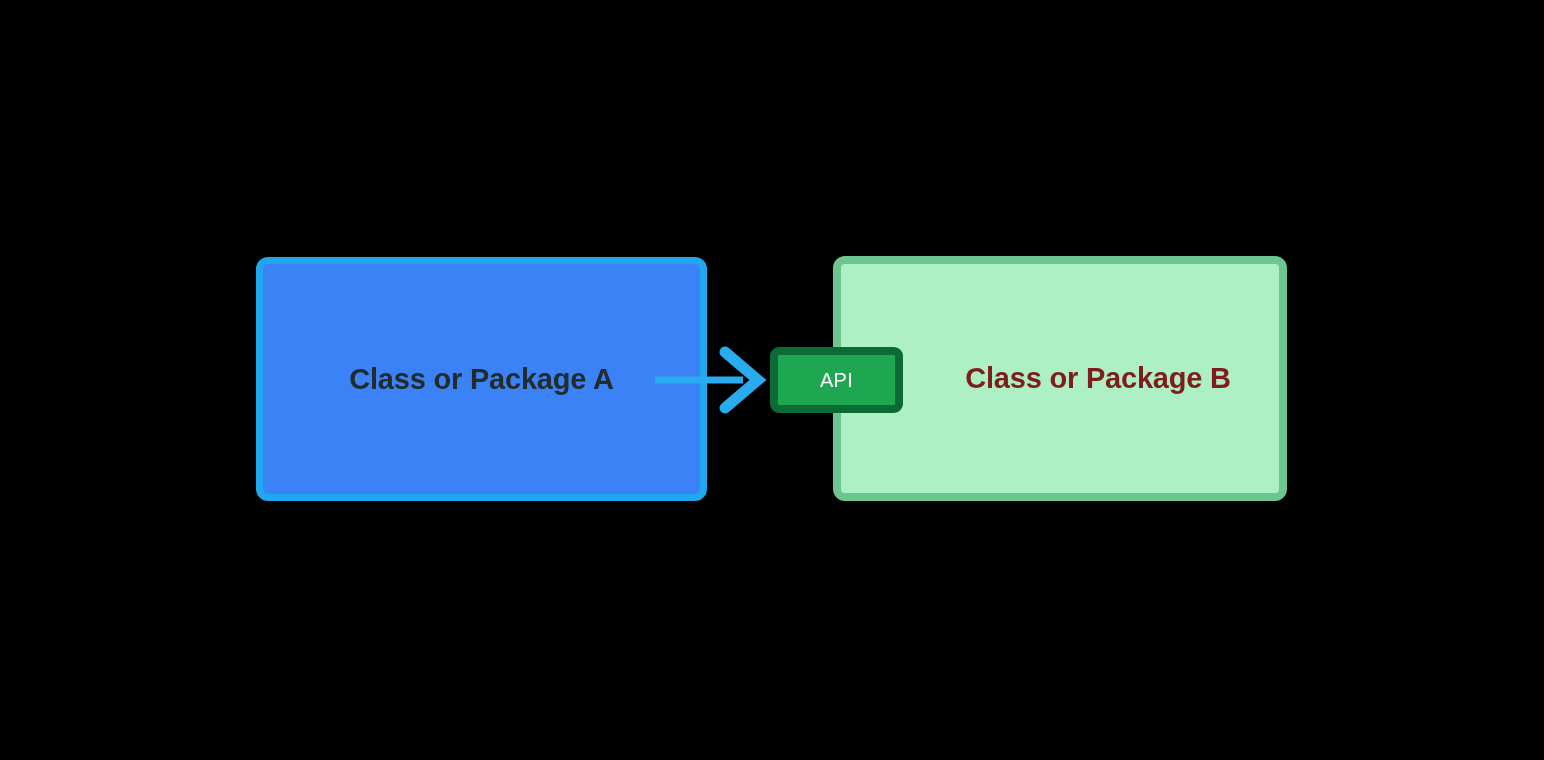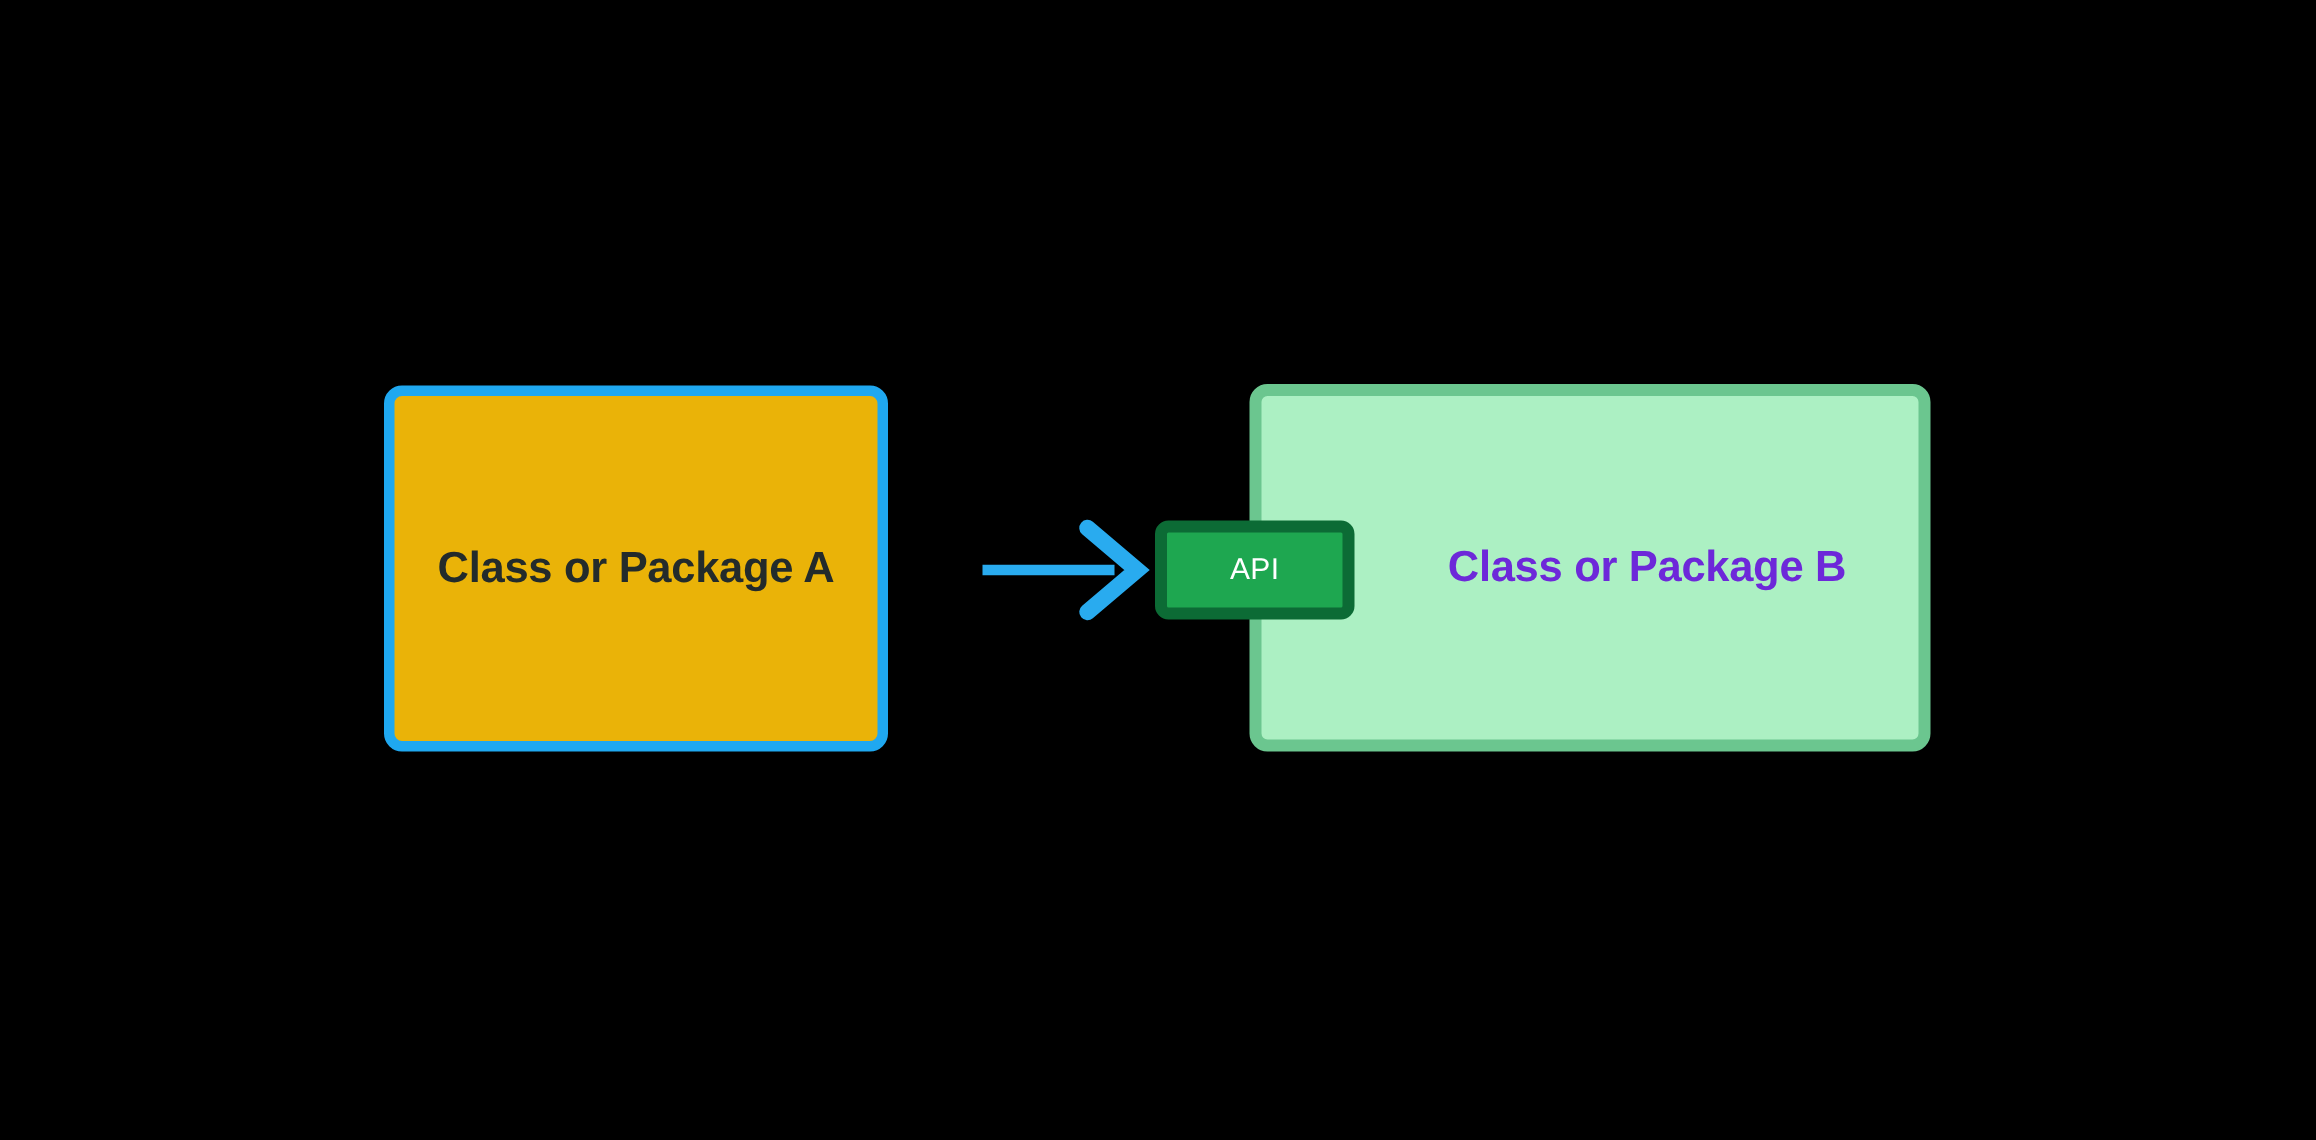--- a/index.html
+++ b/index.html
@@ -35,42 +35,42 @@
     font-weight: bold;
     letter-spacing: -0.2px;
     white-space: nowrap;
     line-height: 1;
   }
 
   
   #node-a {
     left: 256px;
     top: 257px;
-    width: 336px;
+    width: 451px;
     height: 244px;
-    background: #eab308;
+    background: #3b82f6;
     border-color: #1FA8F0;
     border-width: 7px;
   }
   #node-a .node-label {
     color: #232B2B;
   }
 
   
   #node-b {
     left: 833px;
     top: 256px;
     width: 454px;
     height: 245px;
     background: #ACF0C3;
     border-color: #6BC68F;
     border-width: 8px;
   }
   #node-b .node-label {
-    color: #6d28d9;
+    color: #7f1d1d;
     
     transform: translateX(38px);
   }
 
   
   #connector {
     position: absolute;
     left: 648px;
     top: 330px;
     width: 125px;

